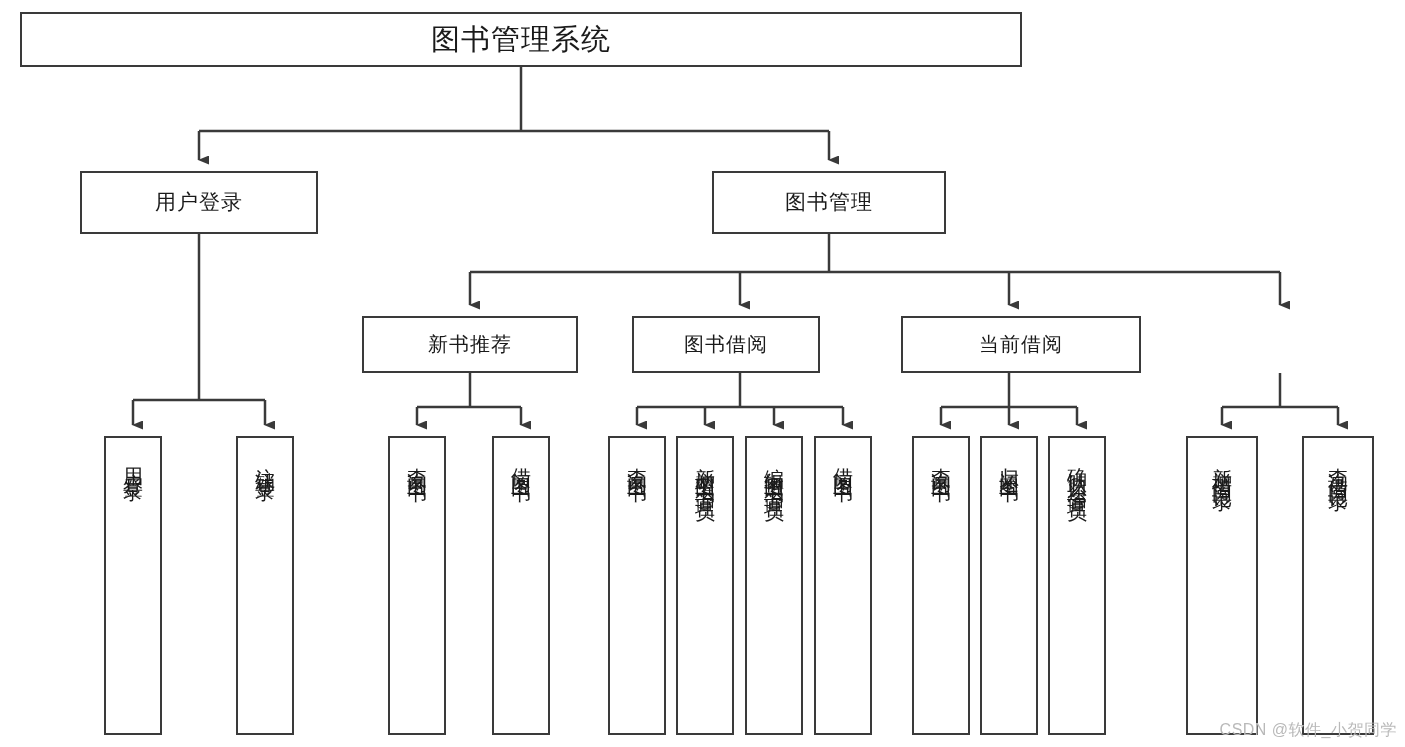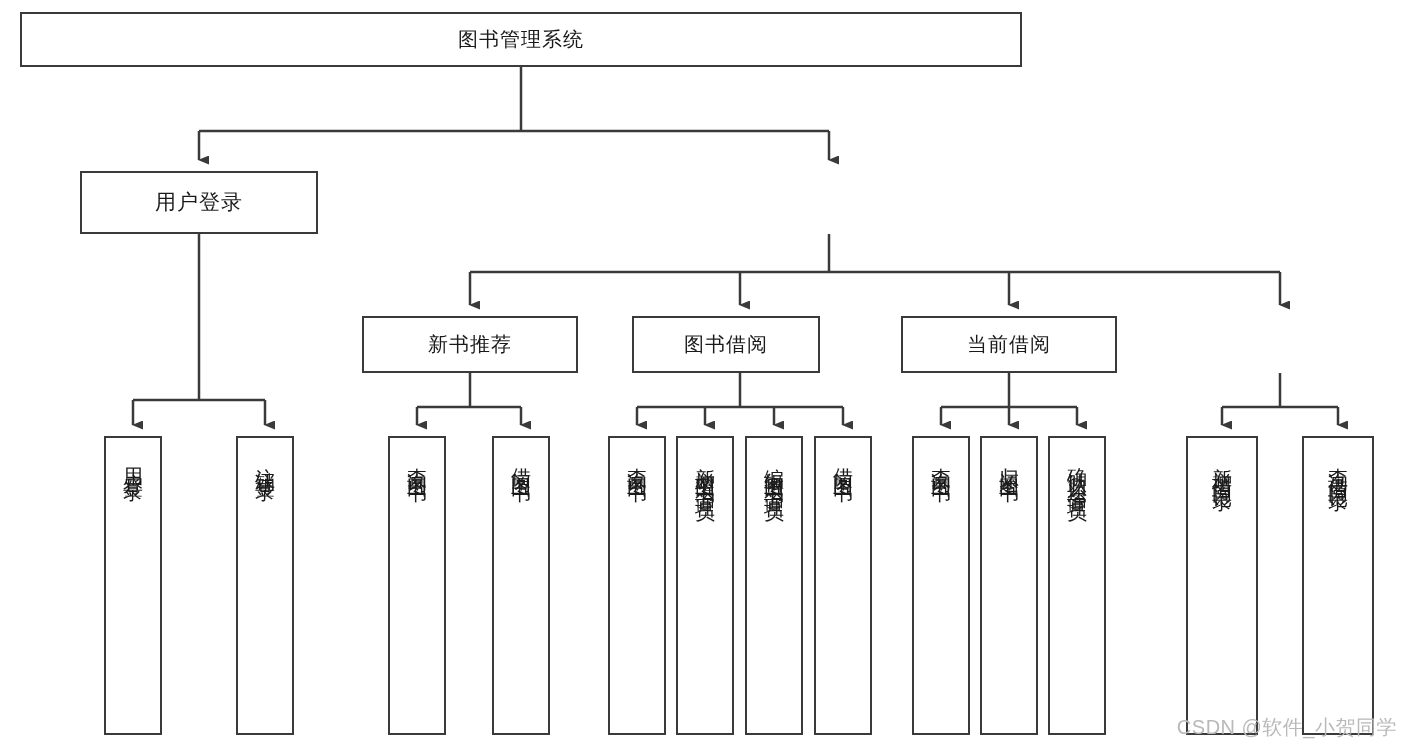--- a/index.html
+++ b/index.html
@@ -24,21 +24,21 @@
     color:#1a1a1a;
     z-index:3;
   }
   .node .lbl{
     display:block;
     font-size:21px;
     line-height:1.15;
     letter-spacing:1px;
     white-space:nowrap;
   }
-  .node.root .lbl{font-size:20px;}
+  .node.root .lbl{font-size:29px;}
   .node.lvl2 .lbl{font-size:21px;}
   .node.lvl3 .lbl{font-size:20px;}
 
   
   .node.leaf{
     align-items:flex-start;
     justify-content:center;
     padding-top:14px;
   }
   .node.leaf .lbl{
@@ -48,21 +48,21 @@
     line-height:1.05;
     letter-spacing:5px;
     white-space:normal;
     max-height:272px;
   }
 
   #watermark{
     position:absolute;
     right:8px;
     bottom:6px;
-    font-size:20px;
+    font-size:16px;
     color:#b9b9b9;
     letter-spacing:0.5px;
     z-index:6;
     white-space:nowrap;
     font-family:"Liberation Sans","DejaVu Sans",sans-serif;
   }
 </style>
 </head>
 <body>
 
@@ -118,28 +118,31 @@
     </g>
   </svg>
 
   <div class="node root" style="left:20px;top:12px;width:1002px;height:55px;">
     <span class="lbl">图书管理系统</span>
   </div>
 
   <div class="node lvl2" style="left:80px;top:171px;width:238px;height:63px;">
     <span class="lbl">用户登录</span>
   </div>
+  <div class="node lvl2" style="left:712px;top:171px;width:234px;height:63px;">
+    <span class="lbl">图书管理</span>
+  </div>
 
   <div class="node lvl3" style="left:362px;top:316px;width:216px;height:57px;">
     <span class="lbl">新书推荐</span>
   </div>
   <div class="node lvl3" style="left:632px;top:316px;width:188px;height:57px;">
     <span class="lbl">图书借阅</span>
   </div>
-  <div class="node lvl3" style="left:901px;top:316px;width:216px;height:57px;">
+  <div class="node lvl3" style="left:901px;top:316px;width:240px;height:57px;">
     <span class="lbl">当前借阅</span>
   </div>
 
   <div class="node leaf" style="left:104px;top:436px;width:58px;height:299px;">
     <span class="lbl">用户登录</span>
   </div>
   <div class="node leaf" style="left:236px;top:436px;width:58px;height:299px;">
     <span class="lbl">注销登录</span>
   </div>
 

